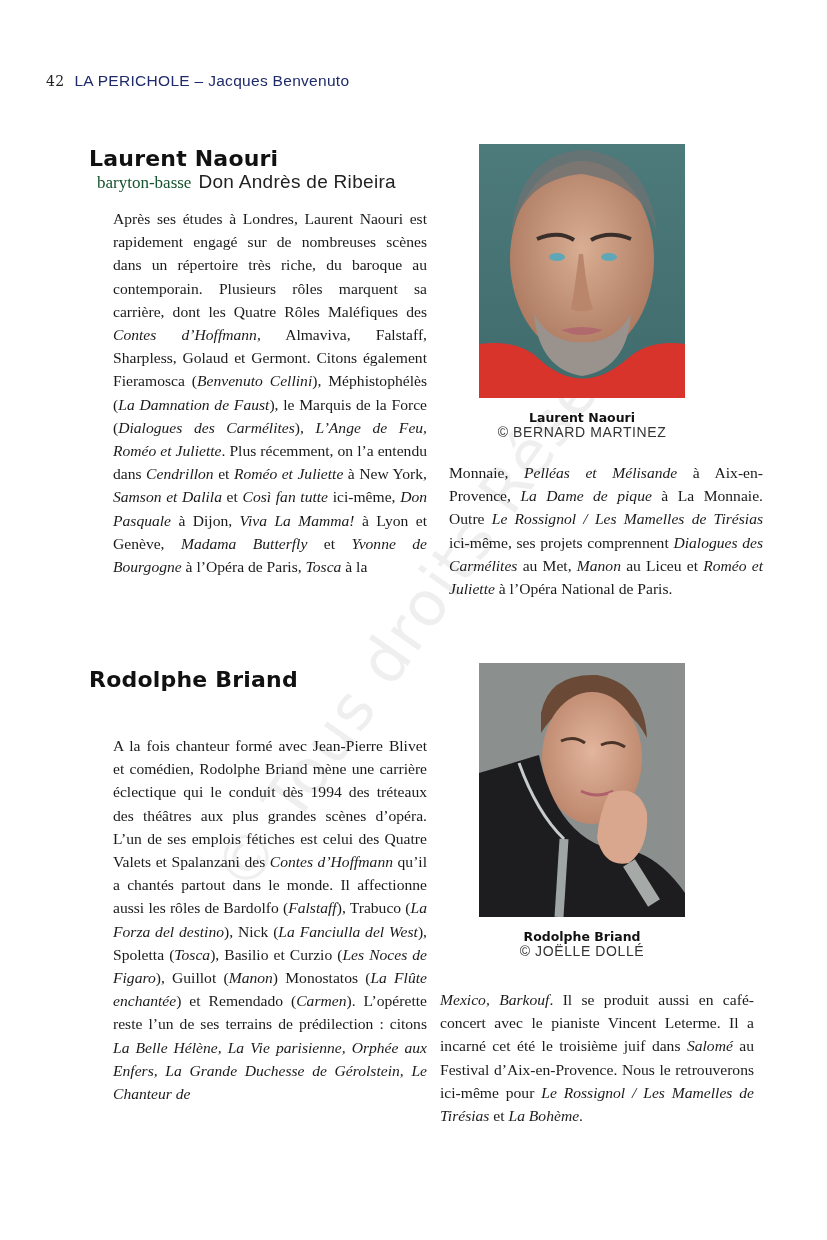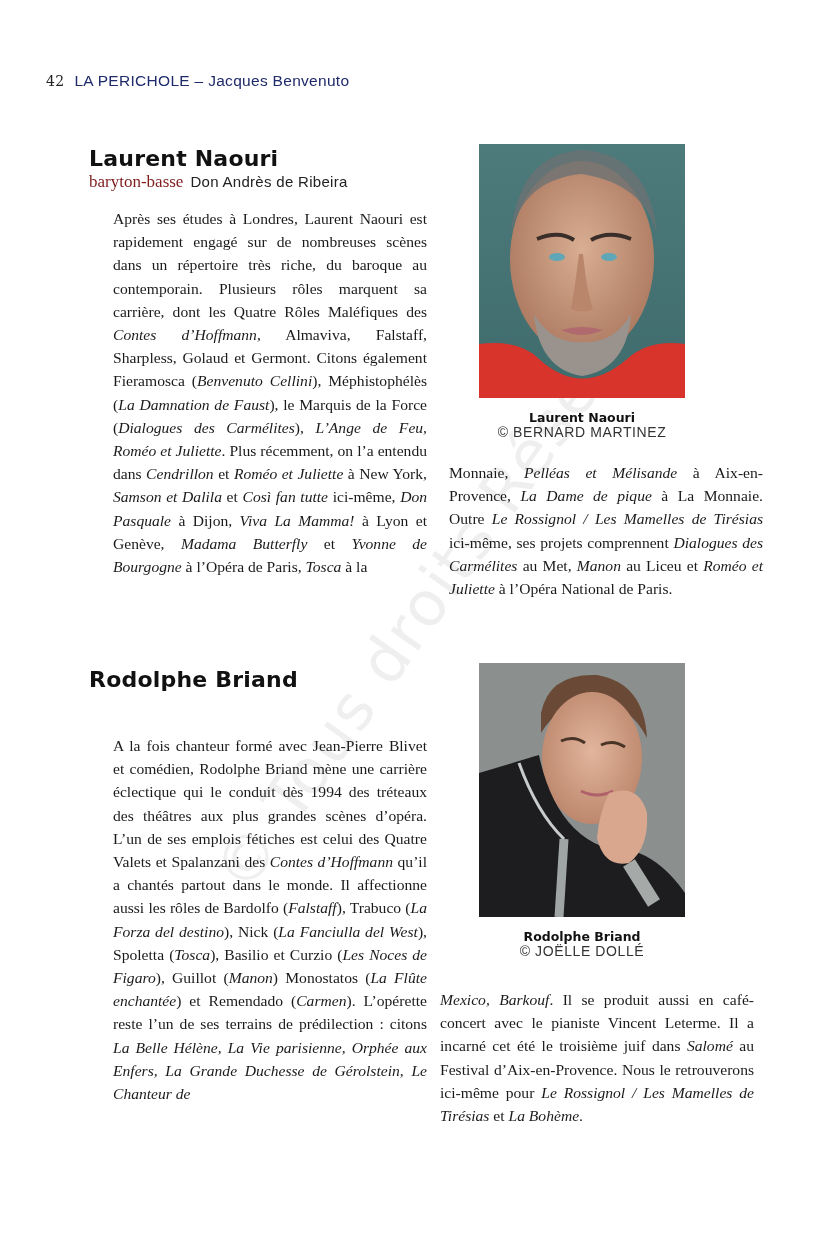--- a/index.html
+++ b/index.html
@@ -4,22 +4,22 @@
   <style>
     html, body { margin: 0; padding: 0; background: #ffffff; }
     body { width: 827px; height: 1240px; position: relative; overflow: hidden; color: #1a1a1a; }
 
     .running-head { position: absolute; top: 72px; left: 46px; font-family: "Liberation Sans", sans-serif; font-size: 15.5px; color: #1f2a6b; letter-spacing: 0.3px; white-space: nowrap; }
     .running-head .folio { font-family: "DejaVu Serif", serif; color: #222; font-size: 14px; margin-right: 10px; }
 
     .bio { position: absolute; left: 89px; width: 596px; }
     .bio-name { font-family: "DejaVu Sans", sans-serif; font-weight: bold; font-size: 22px; color: #111; letter-spacing: 0.2px; margin: 0; line-height: 26px; }
     .bio-role { margin-top: 0; line-height: 20px; white-space: nowrap; }
-    .voice { font-family: "Liberation Serif", serif; font-size: 17px; color: #7f1d1d; }
-    .character { font-family: "Liberation Sans", sans-serif; font-size: 15px; color: #222; margin-left: 3px; letter-spacing: 0.3px; }
+    .voice { font-family: "Liberation Serif", serif; font-size: 17px; color: #14532d; margin-left: 8px; }
+    .character { font-family: "Liberation Sans", sans-serif; font-size: 19px; color: #222; margin-left: 3px; letter-spacing: 0.3px; }
 
     .col { position: absolute; width: 314px; font-family: "Liberation Serif", serif; font-size: 15.6px; line-height: 23.2px; text-align: justify; color: #1a1a1a; margin-left: 24px; }
     .col p { margin: 0; }
     .col i { font-style: italic; }
 
     .photo { position: absolute; width: 206px; overflow: hidden; }
     .caption { position: absolute; width: 206px; text-align: center; }
     .cap-name { font-family: "DejaVu Sans", sans-serif; font-weight: bold; font-size: 12.5px; color: #111; line-height: 16px; }
     .cap-credit { font-family: Liberation Sans, sans-serif; font-size: 14px; color: #333; letter-spacing: 0.6px; line-height: 12px; }
 

